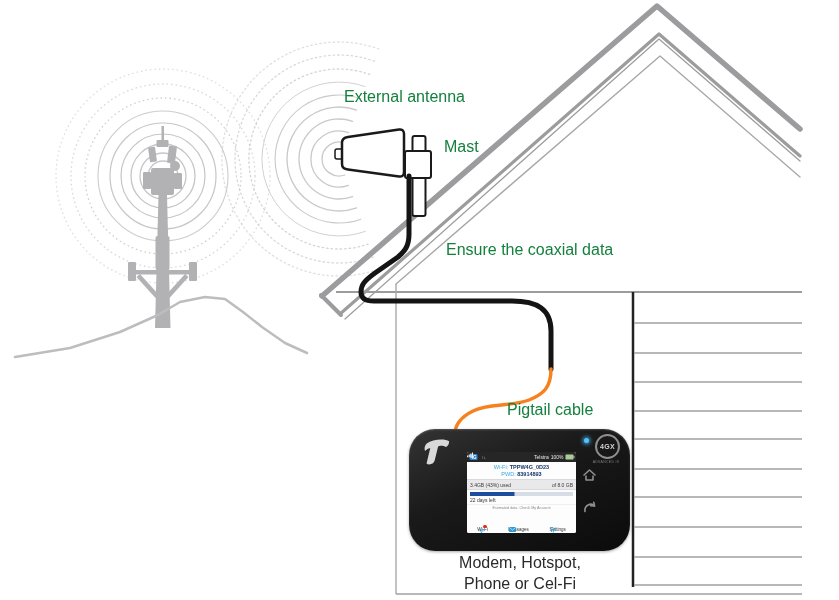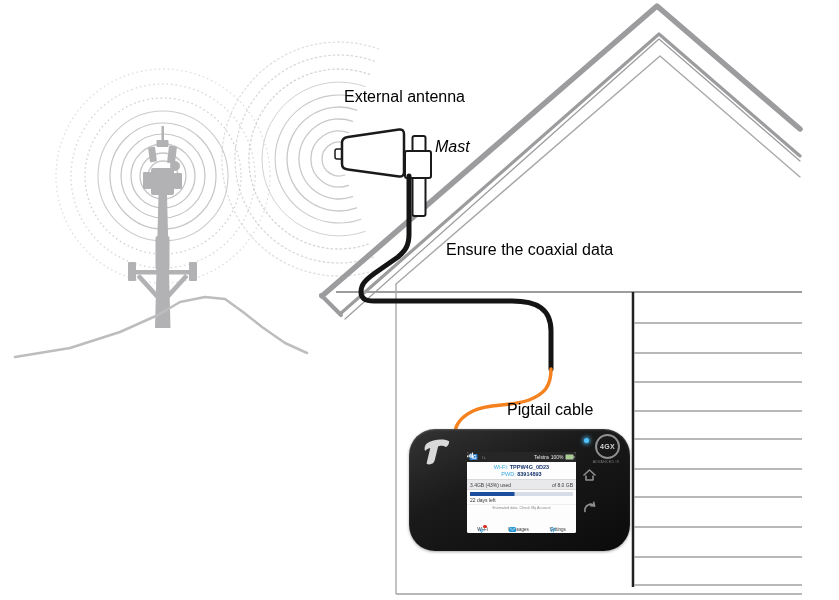--- a/index.html
+++ b/index.html
@@ -1,19 +1,19 @@
 <!DOCTYPE html>
 <html><head>
 <meta charset="utf-8">
 <style>
   html,body{margin:0;padding:0;background:#ffffff;}
   .stage{position:relative;width:839px;height:600px;background:#ffffff;overflow:hidden;
          font-family:"Liberation Sans", sans-serif;}
   .stage svg{position:absolute;left:0;top:0;}
-  .lbl{position:absolute;color:#000000;font-size:16px;line-height:22px;white-space:nowrap;}
+  .lbl{position:absolute;color:#15803d;font-size:16px;line-height:22px;white-space:nowrap;}
   .lbl.center{text-align:center;white-space:normal;}
 
   
   .device{position:absolute;left:409px;top:429px;width:221px;height:122px;border-radius:26px;
           background:linear-gradient(155deg,#343434 0%,#1a1a1a 40%,#0b0b0b 100%);
           box-shadow:inset 0 1px 2px rgba(255,255,255,.18), 0 1px 3px rgba(0,0,0,.35);}
   .logo{position:absolute;left:14px;top:7px;}
   .led{position:absolute;left:175px;top:9px;width:5px;height:5px;border-radius:50%;
        background:#4fc3ff;box-shadow:0 0 4px 1px rgba(79,195,255,.9);}
   .badge4gx{position:absolute;left:186px;top:5px;width:21px;height:21px;border:2px solid #8f8f91;
@@ -138,21 +138,21 @@
       <path d="M348,137 L399,129.5 Q404,129 404,134 L404,172 Q404,177 399,176.5 L348,169.5 Q342,168.8 342,164 L342,142.5 Q342,137.8 348,137 Z" fill="#ffffff" stroke="#1a1a1a" stroke-width="2.5"></path>
     </g>
 
     <path d="M409,176 L409,234 C409,246 405,251 398,257 L375,273 C364,281 361,285 361,292 C361,299 366,301 374,301 L512,301 C537,301 551,309 551,331 L551,369" fill="none" stroke="#141414" stroke-width="5" stroke-linecap="round" stroke-linejoin="round"></path>
 
     <path d="M551,369 C551,387 544,394 529,400 C511,407 488,403 473,411 C461,417 455,424 455,434" fill="none" stroke="#f5821f" stroke-width="3.5" stroke-linecap="round"></path>
   </svg>
 
   <div class="lbl" style="left:344px;top:86px;">External antenna</div>
 
-  <div class="lbl" style="left:435px;top:136px;font-style:italic;">Mast</div>
+  <div class="lbl" style="left:444px;top:136px;">Mast</div>
 
   <div class="lbl" style="left:446px;top:239px;">
     <div>Ensure the coaxial data</div>
   </div>
 
   <div class="lbl" style="left:507px;top:399px;">Pigtail cable</div>
 
   <div class="device">
 
     <span class="logo">
@@ -252,14 +252,18 @@
               </svg>
             </span>
             <span>Settings</span>
           </div>
         </div>
 
       </div>
     </div>
   </div>
 
+  <div class="lbl center" style="left:407px;top:552px;width:226px;line-height:21px;color:#2a2a2a;">
+    <div>Modem, Hotspot,</div>
+    <div>Phone or Cel-Fi</div>
+  </div>
 
 </div>
 
 </body></html>

